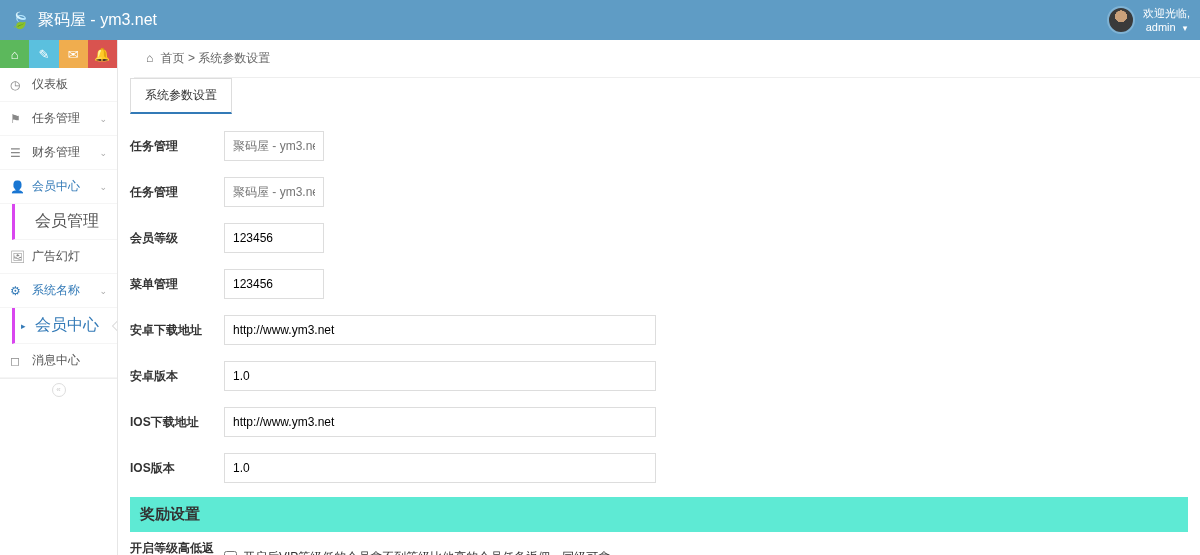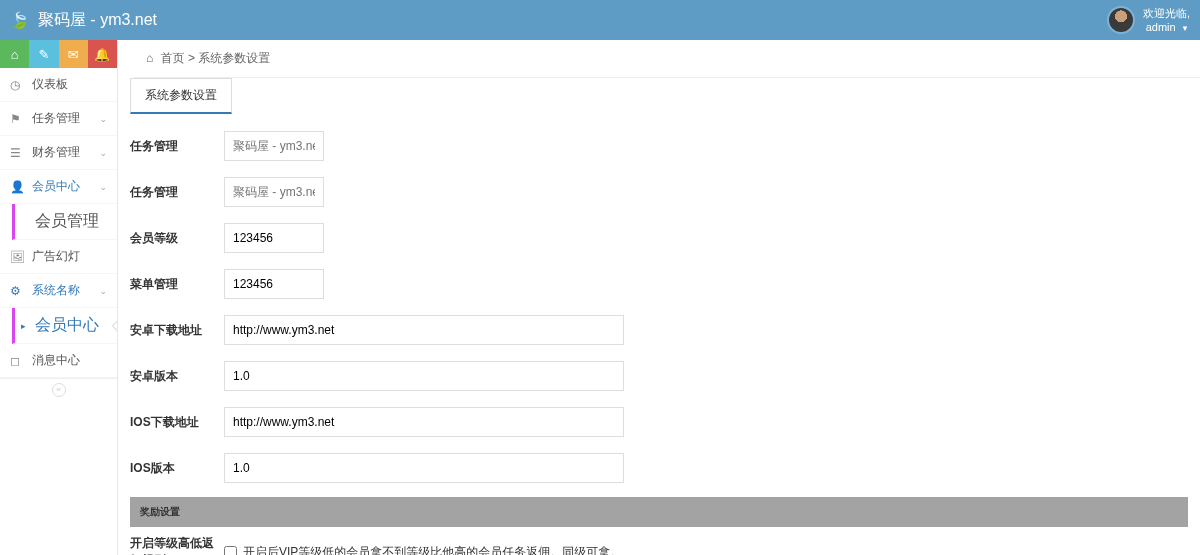--- a/index.html
+++ b/index.html
@@ -48,24 +48,24 @@
     
     .tabs { padding: 0 12px; display: flex; }
     .tab { padding: 8px 14px; border: 1px solid #ddd; border-bottom: 2px solid #337ab7; background: #fff; font-size: 12px; cursor: pointer; margin-bottom: -1px; }
     
     
     .form-area { padding: 10px 12px; }
     .form-row { display: flex; align-items: center; padding: 8px 0; min-height: 38px; }
     .form-label { width: 94px; font-size: 12px; color: #333; font-weight: bold; }
     .form-input { width: 100px; height: 30px; border: 1px solid #ddd; padding: 0 8px; font-size: 12px; }
     .form-input.medium { width: 100px; }
-    .form-input.wide { width: 400px; }
+    .form-input.wide { width: 432px; }
     .form-checkbox-row { display: flex; align-items: center; gap: 4px; }
     .form-checkbox-row input[type="checkbox"] { width: 13px; height: 13px; }
-    .section-header { background: #a3a3a3; padding: 8px 10px; font-weight: bold; font-size: 10px; margin-top: 6px; }
+    .section-header { background: #5eead4; padding: 8px 10px; font-weight: bold; font-size: 15px; margin-top: 6px; }
     .desc-text { font-size: 12px; color: #333; margin-left: 2px; }
   </style>
 </head>
 <body>
 
 <div class="header">
   <div class="header-title">
     <span class="leaf-icon">🍃</span>
     <span>聚码屋 - ym3.net</span>
   </div>

